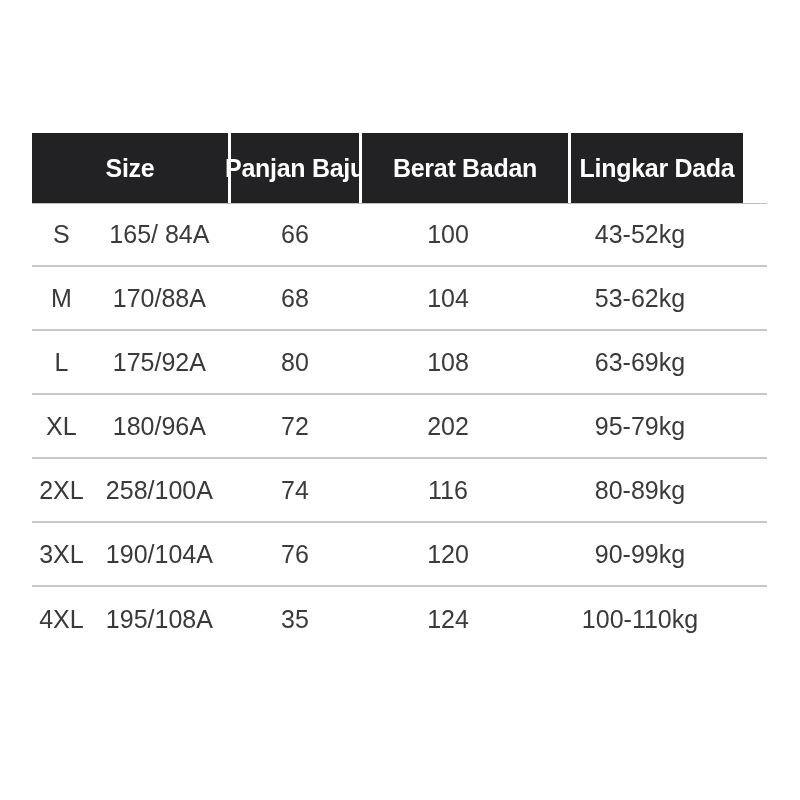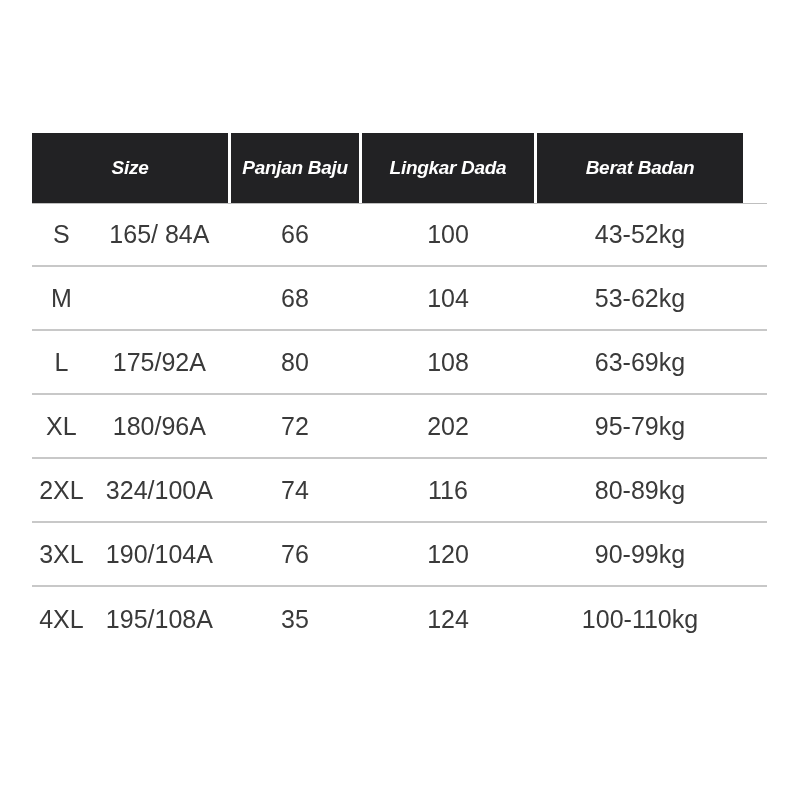--- a/index.html
+++ b/index.html
@@ -35,24 +35,23 @@
     height: 70px;
     box-shadow: 0 1px 0 #bfbfbf;
   }
   .th {
     background: var(--header-bg);
     color: var(--header-text);
     display: flex;
     align-items: center;
     justify-content: center;
     font-weight: bold;
-    font-size: 19px;
+    font-size: 25px;
     letter-spacing: -0.3px;
     white-space: nowrap;
-    font-style: italic;
   }
   .w1 { width: 196px; }
   .w2 { width: 128px; }
   .w3 { width: 172px; }
   .w4 { width: 206px; }
   .row {
     display: flex;
     gap: 3px;
     height: 64px;
     align-items: center;
@@ -74,37 +73,38 @@
 </style>
 </head>
 <body>
 
 <div class="canvas">
   <div class="size-table">
 
     <div class="thead">
       <div class="th w1">Size</div>
       <div class="th w2">Panjan Baju</div>
+      <div class="th w4">Berat Badan</div>
       <div class="th w3">Lingkar Dada</div>
-      <div class="th w4">Berat Badan</div>
     </div>
 
     <div class="row">
       <div class="td td-size w1">
         <span class="size-letter">S</span>
         <span class="size-spec">165/ 84A</span>
       </div>
       <div class="td w2">66</div>
       <div class="td w3">100</div>
       <div class="td w4">43-52kg</div>
     </div>
 
     <div class="row">
       <div class="td td-size w1">
         <span class="size-letter">M</span>
+        <span class="size-spec">170/88A</span>
       </div>
       <div class="td w2">68</div>
       <div class="td w3">104</div>
       <div class="td w4">53-62kg</div>
     </div>
 
     <div class="row">
       <div class="td td-size w1">
         <span class="size-letter">L</span>
         <span class="size-spec">175/92A</span>
@@ -120,21 +120,21 @@
         <span class="size-spec">180/96A</span>
       </div>
       <div class="td w2">72</div>
       <div class="td w3">202</div>
       <div class="td w4">95-79kg</div>
     </div>
 
     <div class="row">
       <div class="td td-size w1">
         <span class="size-letter">2XL</span>
-        <span class="size-spec">324/100A</span>
+        <span class="size-spec">258/100A</span>
       </div>
       <div class="td w2">74</div>
       <div class="td w3">116</div>
       <div class="td w4">80-89kg</div>
     </div>
 
     <div class="row">
       <div class="td td-size w1">
         <span class="size-letter">3XL</span>
         <span class="size-spec">190/104A</span>

